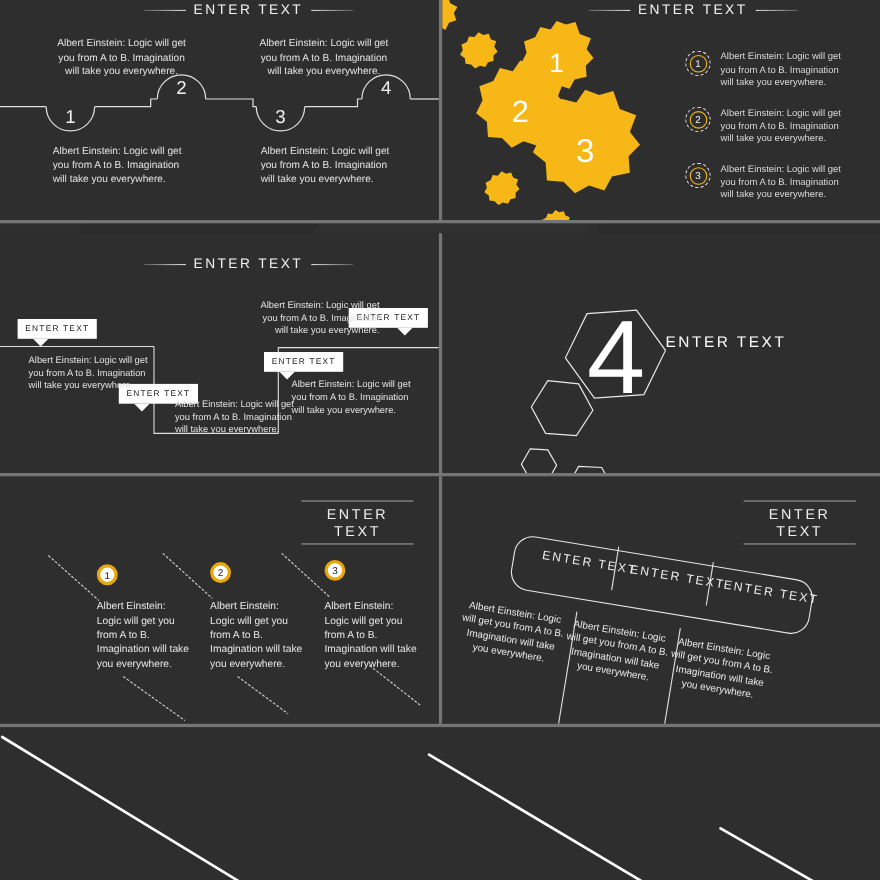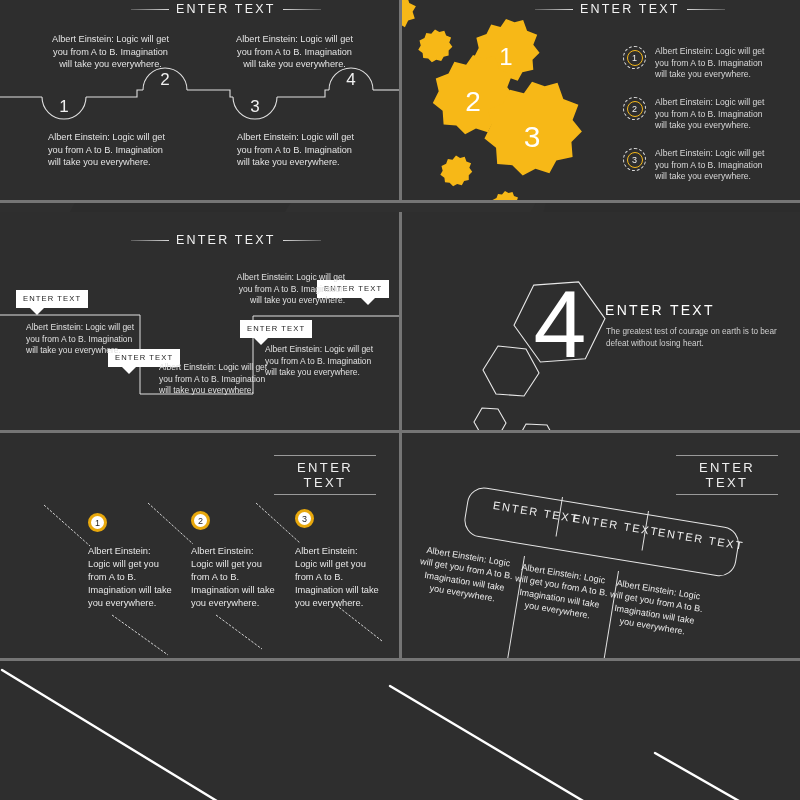--- a/index.html
+++ b/index.html
@@ -238,21 +238,20 @@
       <g fill="none" stroke="#e8e8e8" stroke-width="1.1">
         <polygon points="77,70 122,73 143,113 118,150 73,147 52,107" transform="rotate(-8 97 110)"></polygon>
         <polygon points="36,134 64,137 77,161 62,184 34,182 21,158"></polygon>
         <polygon points="20,196 36,197 44,211 36,225 20,224 12,210"></polygon>
         <polygon points="64,212 85,213 95,231 85,249 64,248 54,230"></polygon>
       </g>
       <text x="98" y="145" fill="#ffffff" font-size="95" font-family="Liberation Sans, sans-serif" text-anchor="middle">4</text>
     </svg>
 
     <div style="position:absolute;left:203px;top:90px;font-size:14px;letter-spacing:2.3px;color:#fff;">ENTER TEXT</div>
-    <div style="position:absolute;left:204px;top:114px;width:175px;font-size:8.2px;line-height:11.5px;color:#cfcfcf;">The greatest test of courage on earth is to bear defeat without losing heart.</div>
   </div>
 
   <div class="panel" style="left:0;top:433px;width:399px;height:225px;">
     <div class="hdr-b" style="left:274px;top:455px;width:102px;left:274px;top:22px;">ENTER TEXT</div>
 
     <svg width="399" height="225" style="position:absolute;left:0;top:0;">
       <g stroke="#e6e6e6" stroke-width="1" stroke-dasharray="2.5 1.5" opacity="0.9">
         <line x1="44" y1="72" x2="90" y2="113"></line>
         <line x1="148" y1="70" x2="193" y2="111"></line>
         <line x1="256" y1="70" x2="300" y2="110"></line>

